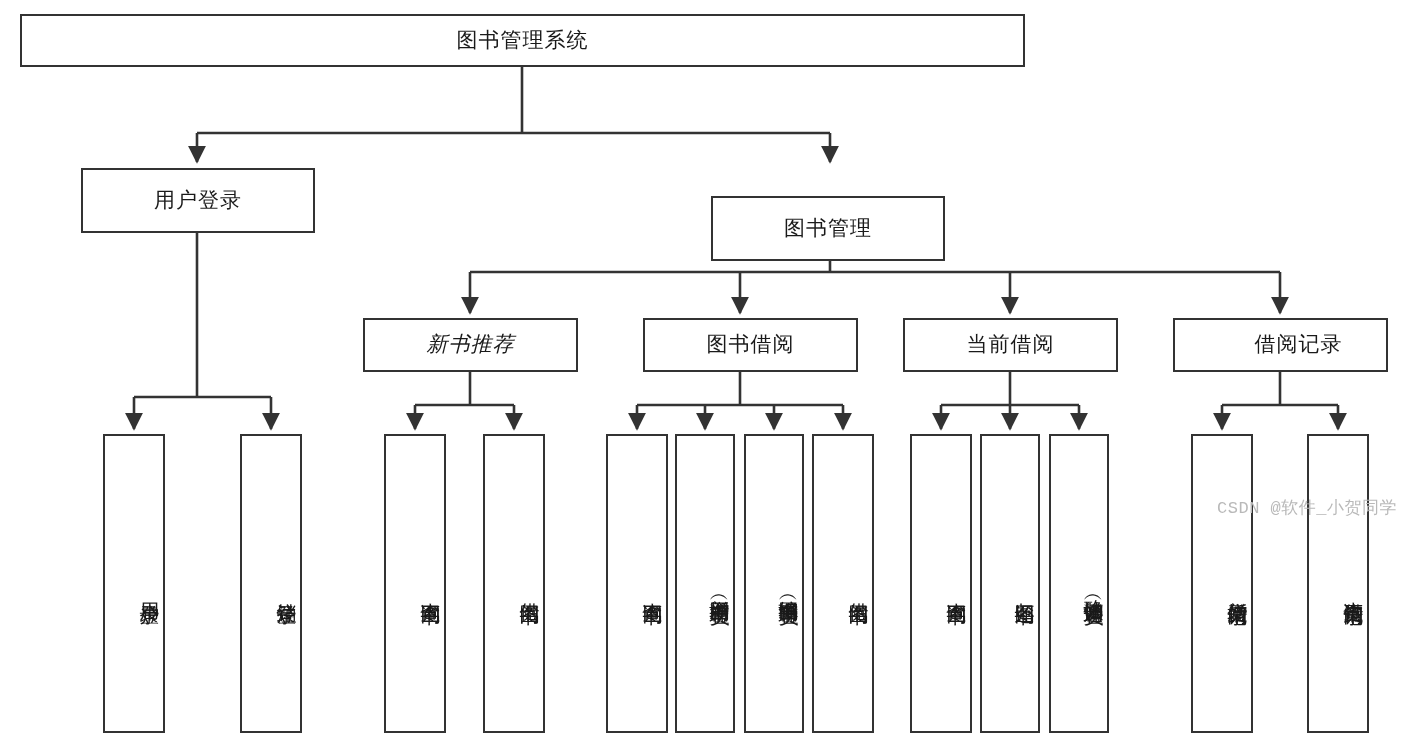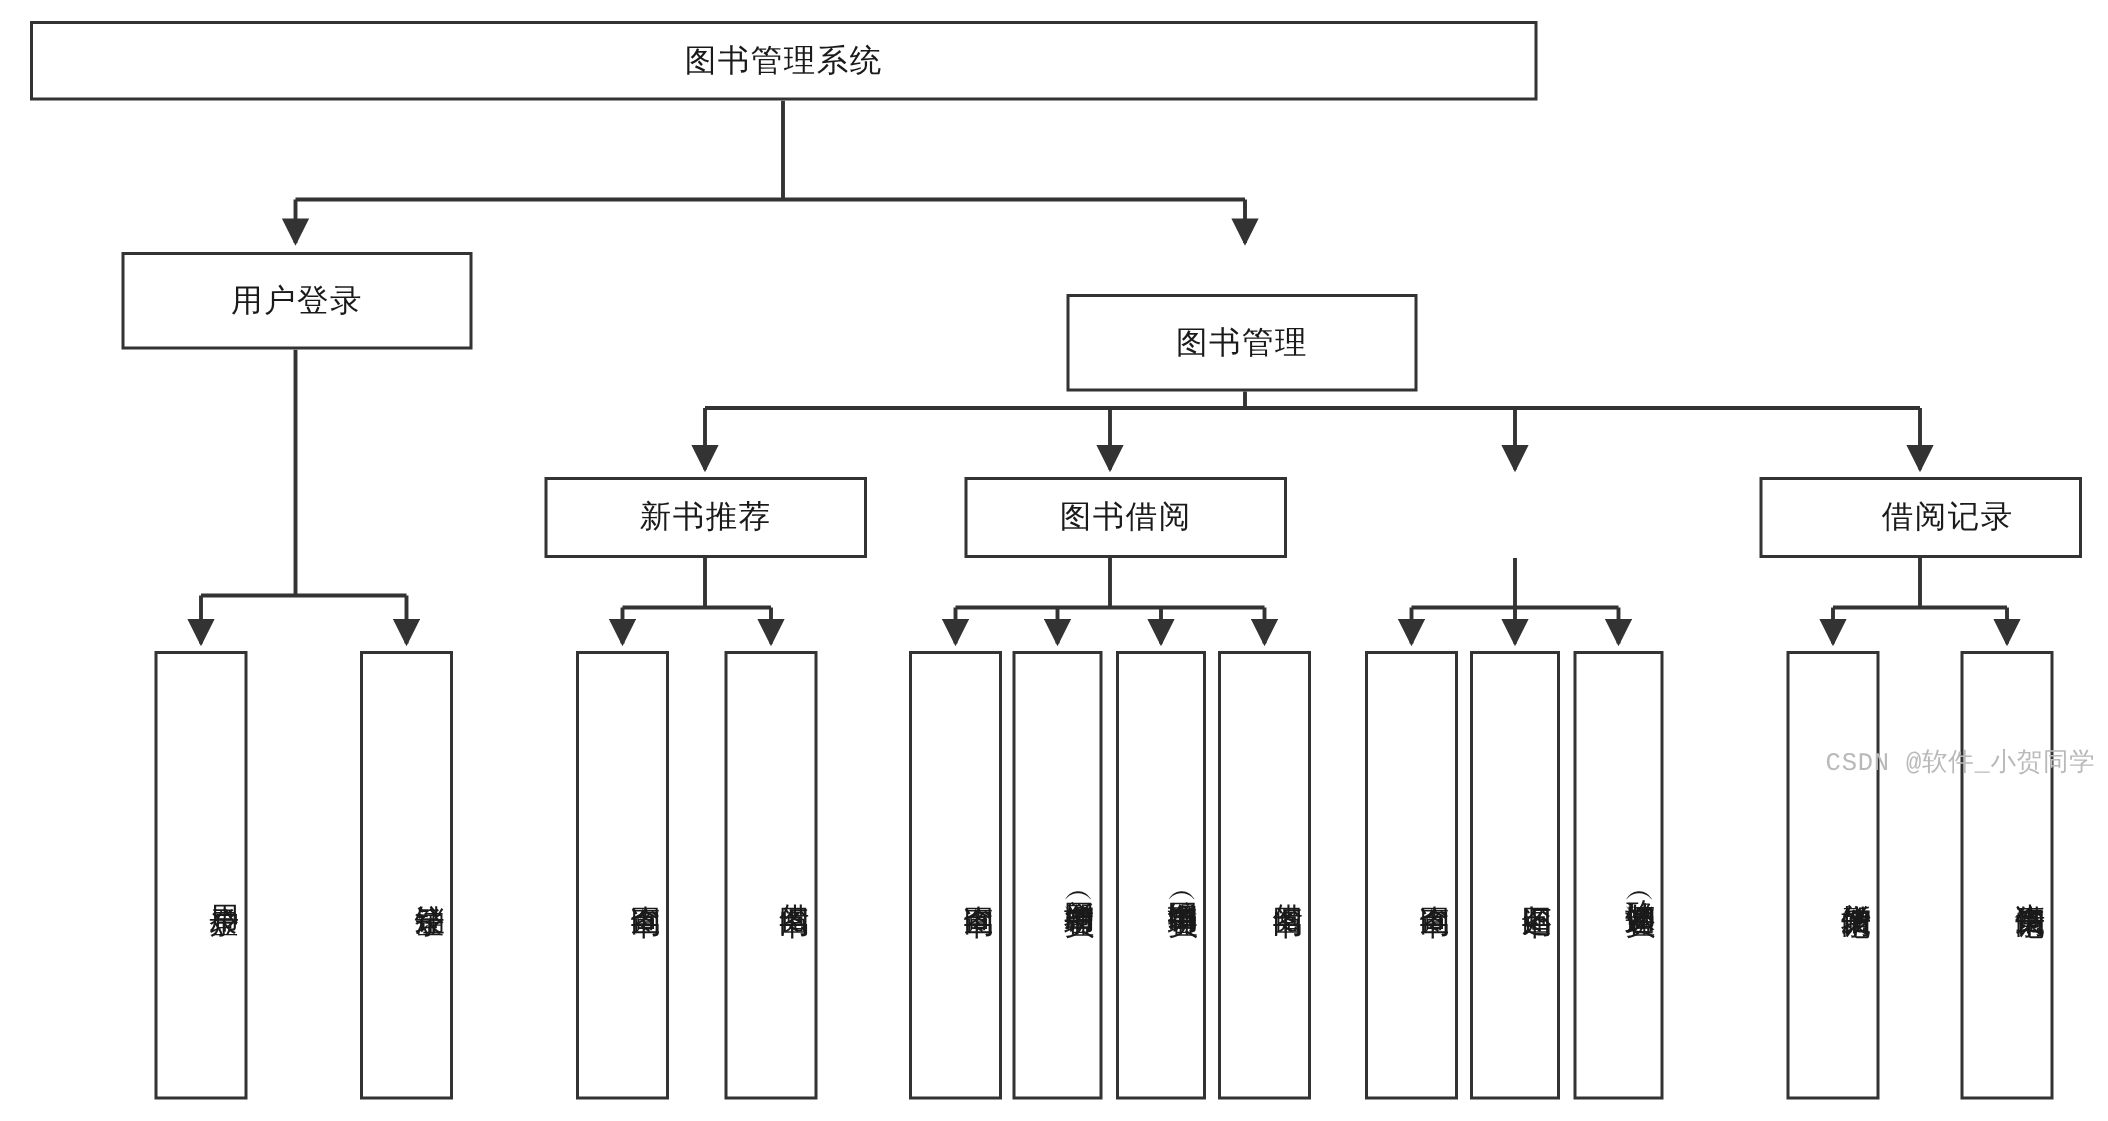--- a/index.html
+++ b/index.html
@@ -123,25 +123,28 @@
     <span>图书管理系统</span>
   </div>
 
   <div class="node h" style="left:81px;top:168px;width:234px;height:65px;">
     <span>用户登录</span>
   </div>
   <div class="node h" style="left:711px;top:180px;width:234px;height:65px;margin-top:16px;">
     <span>图书管理</span>
   </div>
 
-  <div class="node h" style="left:363px;top:318px;width:215px;height:54px;">
+  <div class="node h" style="left:363px;top:318px;width:215px;height:54px;font-style:italic;">
     <span>新书推荐</span>
   </div>
   <div class="node h" style="left:633px;top:318px;width:215px;height:54px;margin-left:10px;">
     <span>图书借阅</span>
+  </div>
+  <div class="node h" style="left:903px;top:318px;width:215px;height:54px;">
+    <span>当前借阅</span>
   </div>
   <div class="node h" style="left:1173px;top:318px;width:215px;height:54px;padding-left:36px;">
     <span>借阅记录</span>
   </div>
 
   <div class="node v" style="left:103px;top:434px;width:62px;height:299px;">
     <span class="vtext">用户登录</span>
   </div>
   <div class="node v" style="left:240px;top:434px;width:62px;height:299px;">
     <span class="vtext">注销登录</span>

